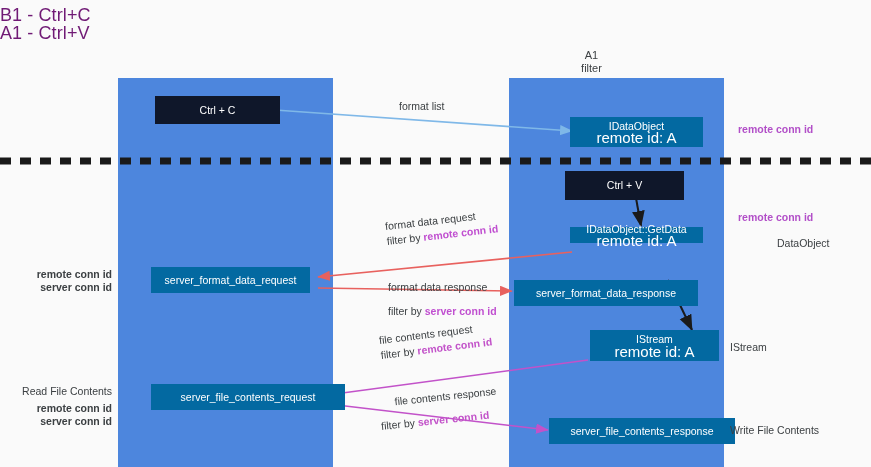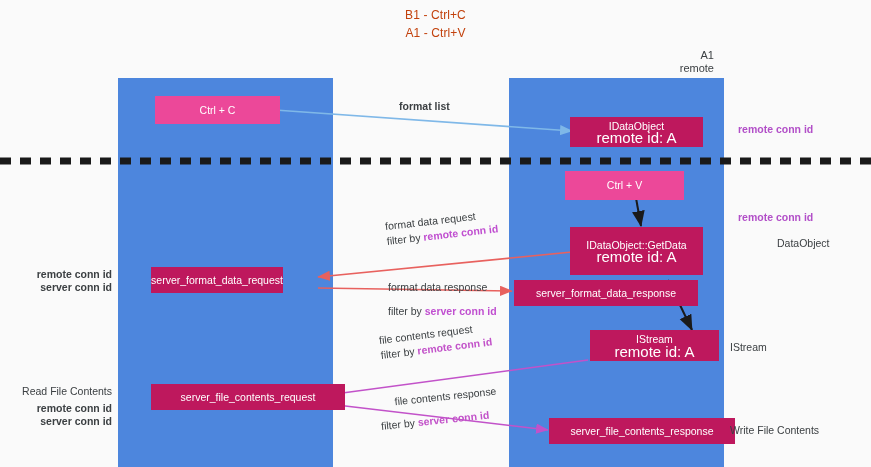--- a/index.html
+++ b/index.html
@@ -7,21 +7,21 @@
     width:871px;height:467px;position:relative;overflow:hidden;
     background:#fafafa;
     font-family:"Liberation Sans", sans-serif;
     color:#3c4043;
   }
   #stage{position:absolute;inset:0;}
 
   
   .title{
     position:absolute;left:0;right:0;top:6px;
-    text-align:center;font-size:12px;line-height:18px;color:#c2410c;
+    text-align:left;font-size:18px;line-height:18px;color:#701a75;
     letter-spacing:.1px;
   }
 
   
   .lane-head{
     position:absolute;text-align:center;font-size:11px;line-height:13px;color:#3c4043;
   }
 
   
   .lane{
@@ -30,22 +30,22 @@
   .lane.b1{left:118px;top:78px;width:215px;height:389px;}
   .lane.a1{left:509px;top:78px;width:215px;height:389px;}
 
   
   .box{
     position:absolute;box-sizing:border-box;
     display:flex;flex-direction:column;align-items:center;justify-content:center;
     color:#fff;font-size:10.5px;line-height:12.5px;text-align:center;
     padding:2px 6px;
   }
-  .box.orange{background:#be185d;}
-  .box.green{background:#ec4899;}
+  .box.orange{background:#0369a1;}
+  .box.green{background:#0f172a;}
   .box .l2{font-size:15px;}
 
   
   .ann{position:absolute;font-size:10.5px;line-height:13px;font-weight:bold;}
   .ann.purple{color:#b24fc8;}
   .ann.plain{color:#3c4043;font-weight:normal;}
   .ann.right{text-align:left;}
   .ann.left{text-align:right;}
 
   
@@ -64,23 +64,23 @@
 </head>
 <body>
 
 <div id="stage">
 
   <div class="title">
     <div>B1 - Ctrl+C</div>
     <div>A1 - Ctrl+V</div>
   </div>
 
-  <div class="lane-head" style="left:499px;top:49px;width:215px;text-align:right;">
+  <div class="lane-head" style="left:484px;top:49px;width:215px;">
     <div>A1</div>
-    <div>remote</div>
+    <div>filter</div>
   </div>
 
   <div class="lane b1"></div>
   <div class="lane a1"></div>
 
   <svg class="wires" viewBox="0 0 871 467">
     <defs>
       <marker id="ahBlue" markerWidth="9" markerHeight="9" refX="7.5" refY="3.2" orient="auto">
         <path d="M0,0 L8,3.2 L0,6.4 z" fill="#7fb8e8"></path>
       </marker>
@@ -109,56 +109,56 @@
 
     <line x1="320" y1="403" x2="548" y2="430" stroke="#c252c9" stroke-width="1.6" marker-end="url(#ahPur)"></line>
 
     <line x1="0" y1="161" x2="871" y2="161" stroke="#1a1a1a" stroke-width="7" stroke-dasharray="11 9"></line>
   </svg>
 
   <div class="box green" style="left:155px;top:96px;width:125px;height:28px;">
     <span>Ctrl + C</span>
   </div>
 
-  <div class="box orange" style="left:151px;top:267px;width:132px;height:26px;">
+  <div class="box orange" style="left:151px;top:267px;width:159px;height:26px;">
     <span>server_format_data_request</span>
   </div>
 
   <div class="box orange" style="left:151px;top:384px;width:194px;height:26px;">
     <span>server_file_contents_request</span>
   </div>
 
   <div class="box orange" style="left:570px;top:117px;width:133px;height:30px;">
     <span>IDataObject</span>
     <span class="l2">remote id: A</span>
   </div>
 
   <div class="box green" style="left:565px;top:171px;width:119px;height:29px;">
     <span>Ctrl + V</span>
   </div>
 
-  <div class="box orange" style="left:570px;top:227px;width:133px;height:48px;">
+  <div class="box orange" style="left:570px;top:227px;width:133px;height:16px;">
     <span>IDataObject::GetData</span>
     <span class="l2">remote id: A</span>
   </div>
 
   <div class="box orange" style="left:514px;top:280px;width:184px;height:26px;">
     <span>server_format_data_response</span>
   </div>
 
   <div class="box orange" style="left:590px;top:330px;width:129px;height:31px;">
     <span>IStream</span>
     <span class="l2">remote id: A</span>
   </div>
 
   <div class="box orange" style="left:549px;top:418px;width:186px;height:26px;">
     <span>server_file_contents_response</span>
   </div>
 
-  <div class="elabel" style="left:399px;top:99px;font-weight:bold;">
+  <div class="elabel" style="left:399px;top:99px;">
     <span>format list</span>
   </div>
 
   <div class="elabel rot-up" style="left:386px;top:219px;transform:rotate(-6.5deg);">
     <div>format data request</div>
     <div><span>filter by </span><span class="hl purple">remote conn id</span></div>
   </div>
 
   <div class="elabel" style="left:388px;top:280px;">
     <div>format data response</div>

